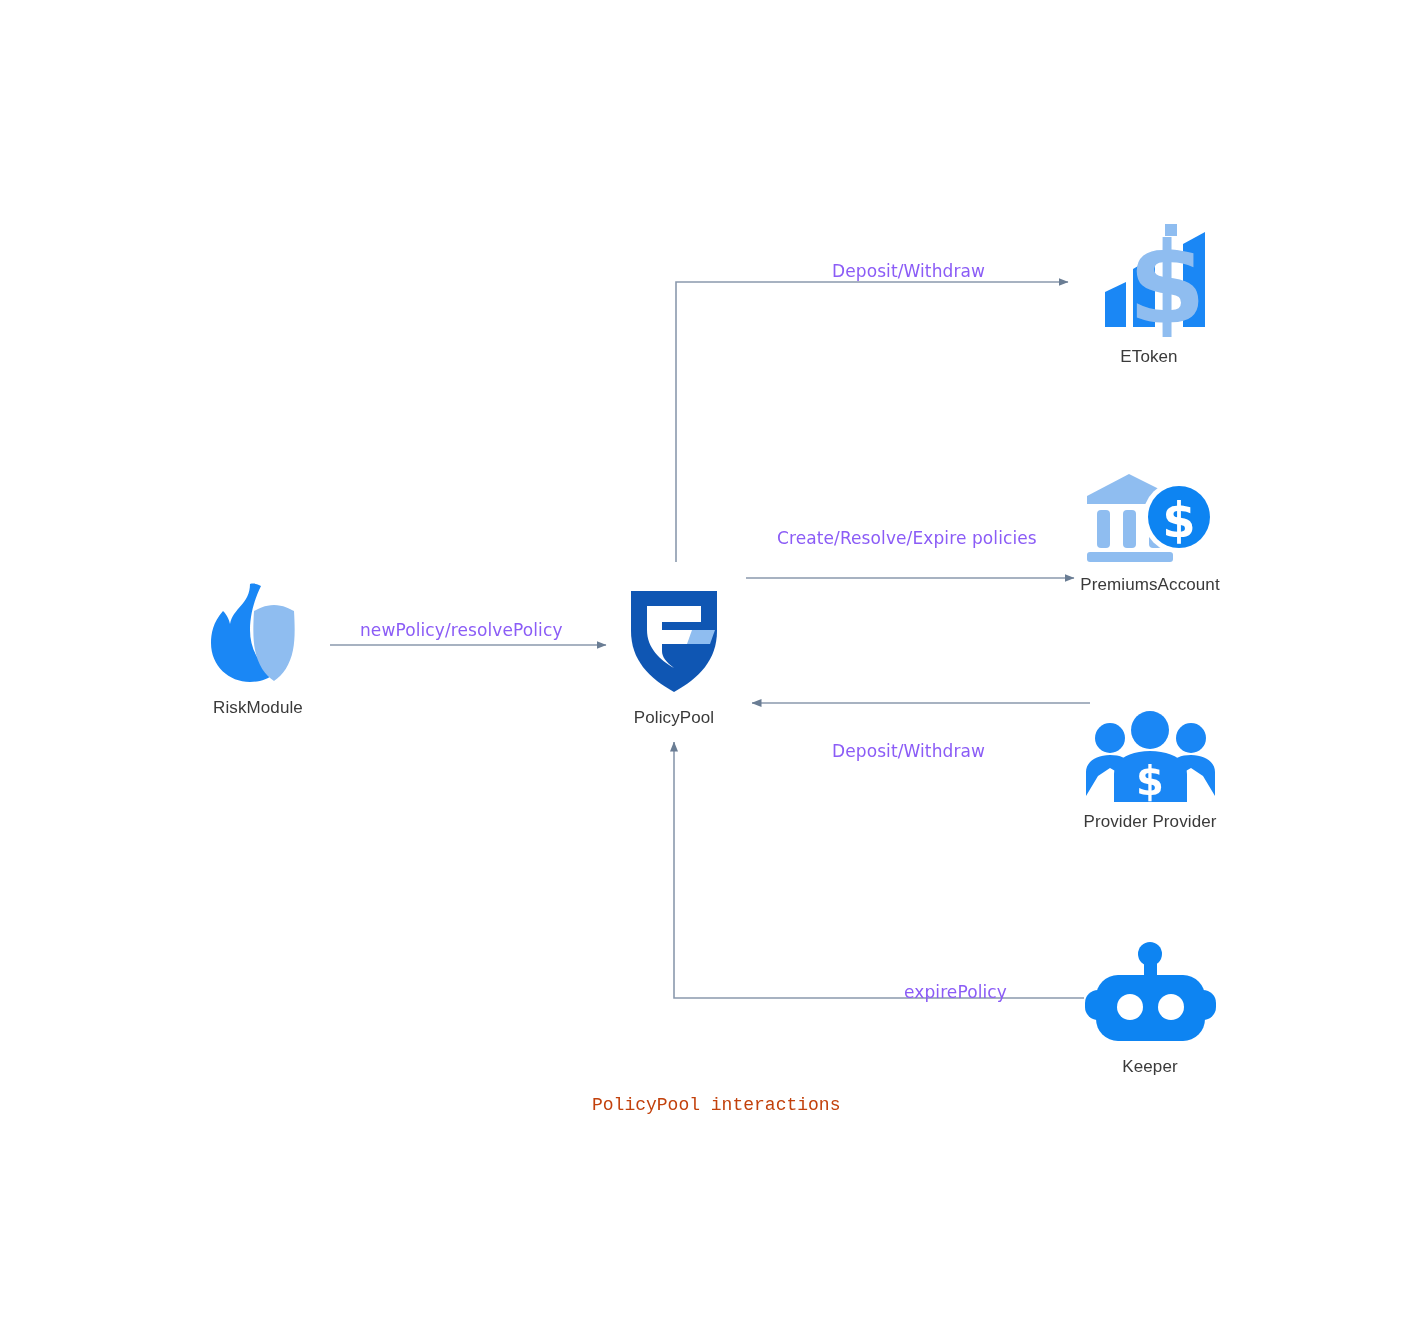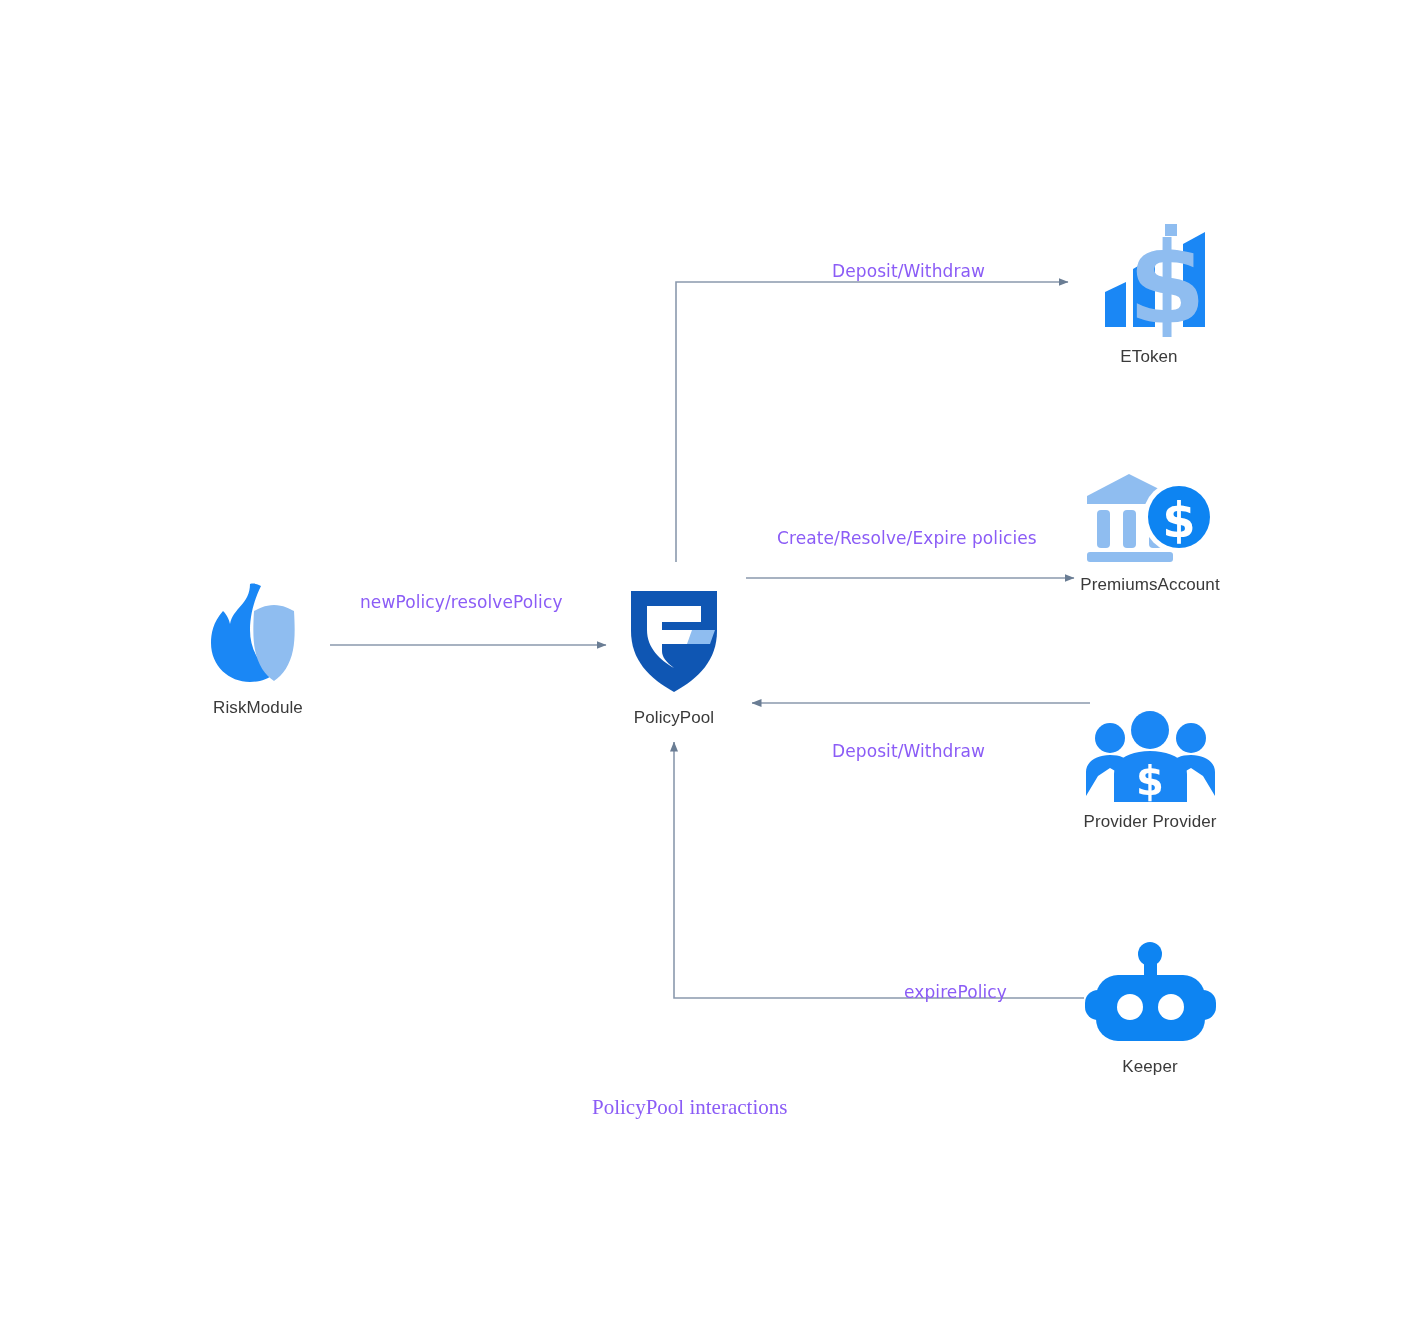--- a/index.html
+++ b/index.html
@@ -45,34 +45,34 @@
   .edge-label {
     position: absolute;
     font-size: 17px;
     color: #8b5cf6;
     white-space: nowrap;
     font-family: "DejaVu Sans", "Liberation Sans", sans-serif;
     letter-spacing: 0.1px;
   }
   .caption {
     position: absolute;
-    font-size: 21px;
-    color: #8b5cf6;
+    font-size: 18px;
+    color: #c2410c;
     white-space: nowrap;
-    font-family: Liberation Serif, serif;
+    font-family: Liberation Mono, monospace;
   }
   
   #node-riskmodule { left: 178px; top: 578px; width: 160px; }
   #node-policypool { left: 594px; top: 578px; width: 160px; }
   #node-etoken     { left: 1069px; top: 222px; width: 160px; }
   #node-premiums   { left: 1069px; top: 470px; width: 162px; }
   #node-lp         { left: 1069px; top: 710px; width: 162px; }
   #node-keeper     { left: 1069px; top: 942px; width: 162px; justify-content: flex-end; }
 
-  #label-newpolicy   { left: 360px; top: 592px; }
+  #label-newpolicy   { left: 360px; top: 620px; }
   #label-deposit-top { left: 832px; top: 261px; }
   #label-create      { left: 777px; top: 501px; margin-top: 27px; }
   #label-deposit-lp  { left: 832px; top: 741px; }
   #label-expire      { left: 904px; top: 982px; }
   #caption-main      { left: 592px; top: 1095px; }
 </style>
 </head>
 <body>
 
 <div id="canvas">

